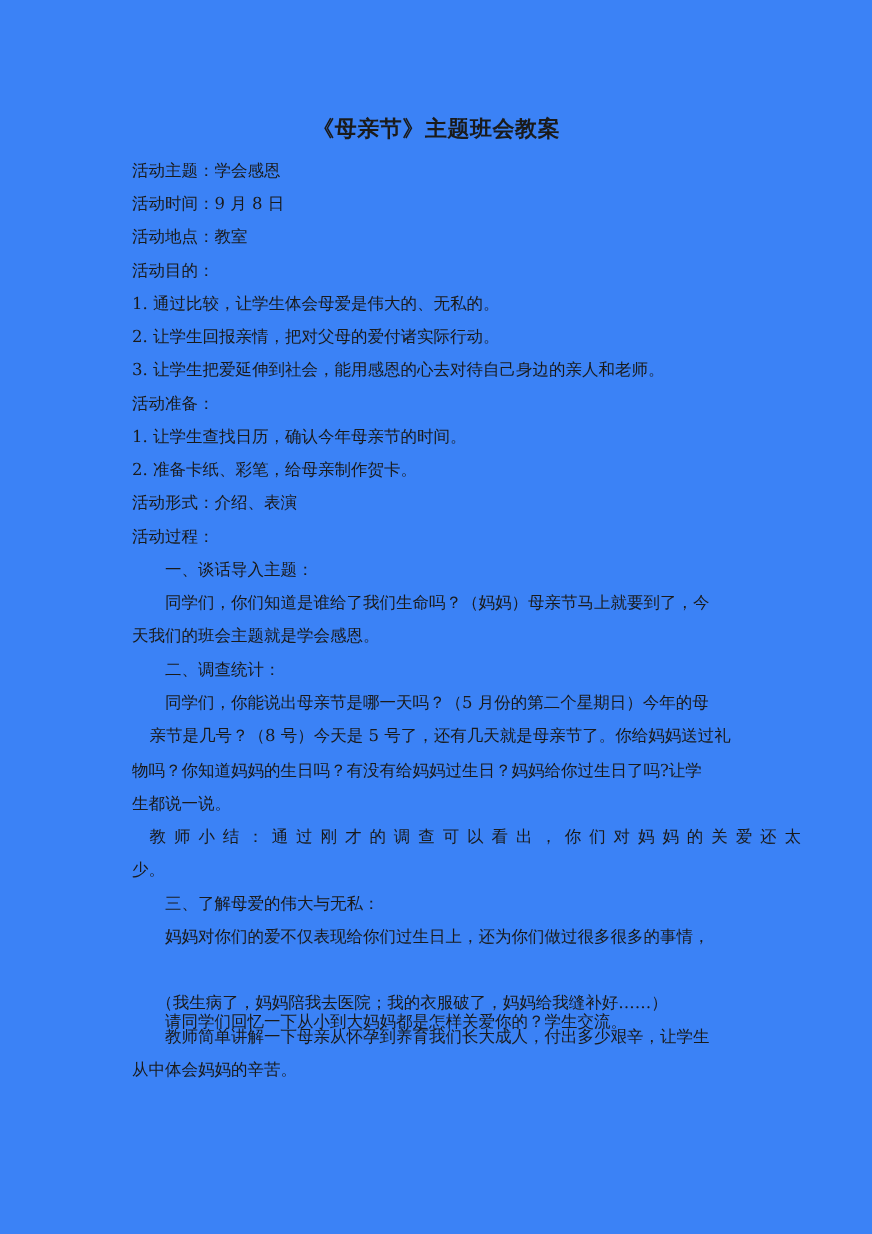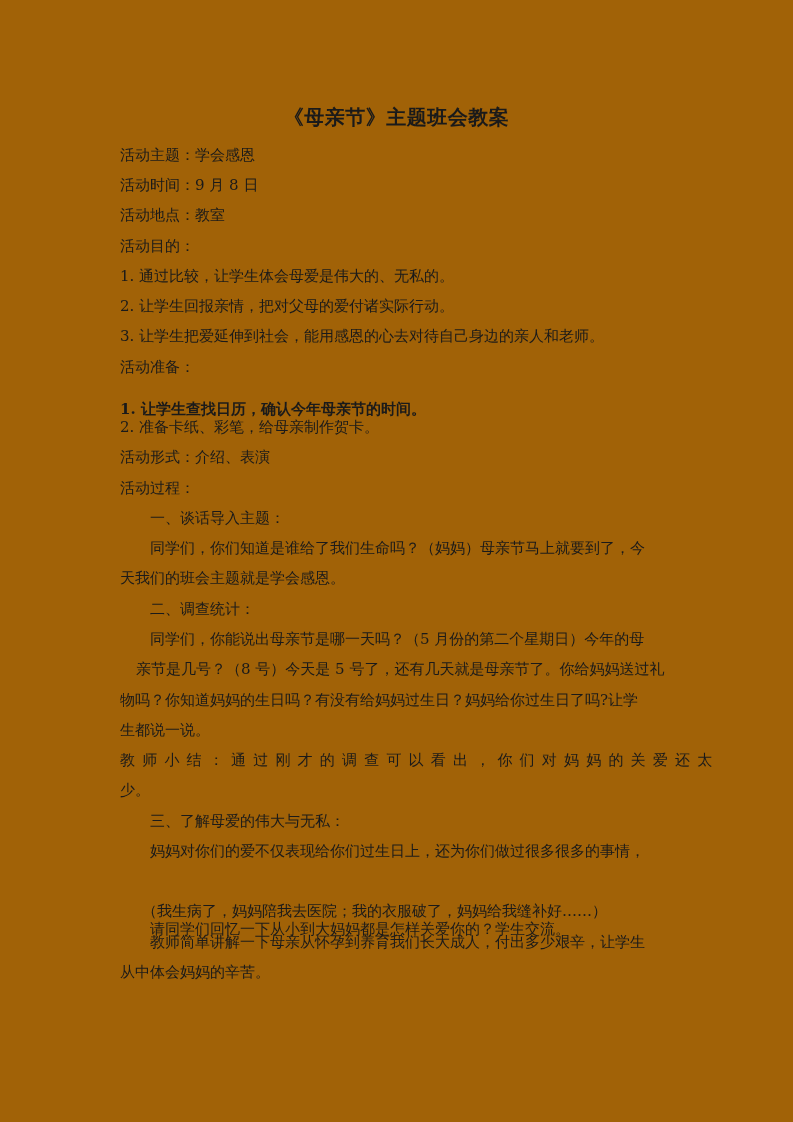--- a/index.html
+++ b/index.html
@@ -1,18 +1,18 @@
 <!DOCTYPE html>
 <html><head>
 <meta charset="utf-8">
 <style>
   html, body { margin: 0; padding: 0; background: #ffffff; }
   body { width: 793px; height: 1122px; position: relative; overflow: hidden;
          font-family: "DejaVu Serif", "Liberation Serif", serif; color: #1a1a1a; }
-  .page { position: absolute; left: 0; top: 0; width: 793px; height: 1122px; background: #a16207; }
+  .page { position: absolute; left: 0; top: 0; width: 793px; height: 1122px; background: #3b82f6; }
   .title { position: absolute; left: 0; width: 793px; top: 103px; text-align: center;
            font-family: "DejaVu Sans", "Liberation Sans", sans-serif; font-weight: bold;
            font-size: 20px; line-height: 28px; letter-spacing: 0.5px; }
   .line { position: absolute; left: 120px; font-size: 15px; line-height: 20px; white-space: nowrap; }
   .indent { left: 150px; }
   .justify { letter-spacing: 7.2px; }
 </style>
 </head>
 <body>
 
@@ -20,33 +20,33 @@
   <div class="title">《母亲节》主题班会教案</div>
   <div id="body">
       <div class="line" style="top: 145px;">活动主题：学会感恩</div>
       <div class="line" style="top: 175px;">活动时间：9 月 8 日</div>
       <div class="line" style="top: 205px;">活动地点：教室</div>
       <div class="line" style="top: 236px;">活动目的：</div>
       <div class="line" style="top: 266px;">1. 通过比较，让学生体会母爱是伟大的、无私的。</div>
       <div class="line" style="top: 296px;">2. 让学生回报亲情，把对父母的爱付诸实际行动。</div>
       <div class="line" style="top: 326px;">3. 让学生把爱延伸到社会，能用感恩的心去对待自己身边的亲人和老师。</div>
       <div class="line" style="top: 357px;">活动准备：</div>
-      <div class="line" style="top: 399px; font-weight: bold;">1. 让学生查找日历，确认今年母亲节的时间。</div>
+      <div class="line" style="top: 387px;">1. 让学生查找日历，确认今年母亲节的时间。</div>
       <div class="line" style="top: 417px;">2. 准备卡纸、彩笔，给母亲制作贺卡。</div>
       <div class="line" style="top: 447px;">活动形式：介绍、表演</div>
       <div class="line" style="top: 478px;">活动过程：</div>
       <div class="line indent" style="top: 508px;">一、谈话导入主题：</div>
       <div class="line indent" style="top: 538px;">同学们，你们知道是谁给了我们生命吗？（妈妈）母亲节马上就要到了，今</div>
       <div class="line" style="top: 568px;">天我们的班会主题就是学会感恩。</div>
       <div class="line indent" style="top: 599px;">二、调查统计：</div>
       <div class="line indent" style="top: 629px;">同学们，你能说出母亲节是哪一天吗？（5 月份的第二个星期日）今年的母</div>
       <div class="line" style="top: 659px; margin-left: 16px;">亲节是几号？（8 号）今天是 5 号了，还有几天就是母亲节了。你给妈妈送过礼</div>
       <div class="line" style="top: 690px;">物吗？你知道妈妈的生日吗？有没有给妈妈过生日？妈妈给你过生日了吗?让学</div>
       <div class="line" style="top: 720px;">生都说一说。</div>
-      <div class="line justify" style="top: 750px;">教师小结：通过刚才的调查可以看出，你们对妈妈的关爱还太</div>
+      <div class="line justify" style="top: 750px; margin-left: 16px;">教师小结：通过刚才的调查可以看出，你们对妈妈的关爱还太</div>
       <div class="line" style="top: 780px;">少。</div>
       <div class="line indent" style="top: 811px;">三、了解母爱的伟大与无私：</div>
       <div class="line indent" style="top: 841px;">妈妈对你们的爱不仅表现给你们过生日上，还为你们做过很多很多的事情，</div>
       <div class="line indent" style="top: 871px; margin-top: 48px;">请同学们回忆一下从小到大妈妈都是怎样关爱你的？学生交流。</div>
       <div class="line indent" style="top: 901px; left: 142px;">（我生病了，妈妈陪我去医院；我的衣服破了，妈妈给我缝补好……）</div>
       <div class="line indent" style="top: 932px;">教师简单讲解一下母亲从怀孕到养育我们长大成人，付出多少艰辛，让学生</div>
       <div class="line" style="top: 962px;">从中体会妈妈的辛苦。</div>
     </div>
 </div>
 

